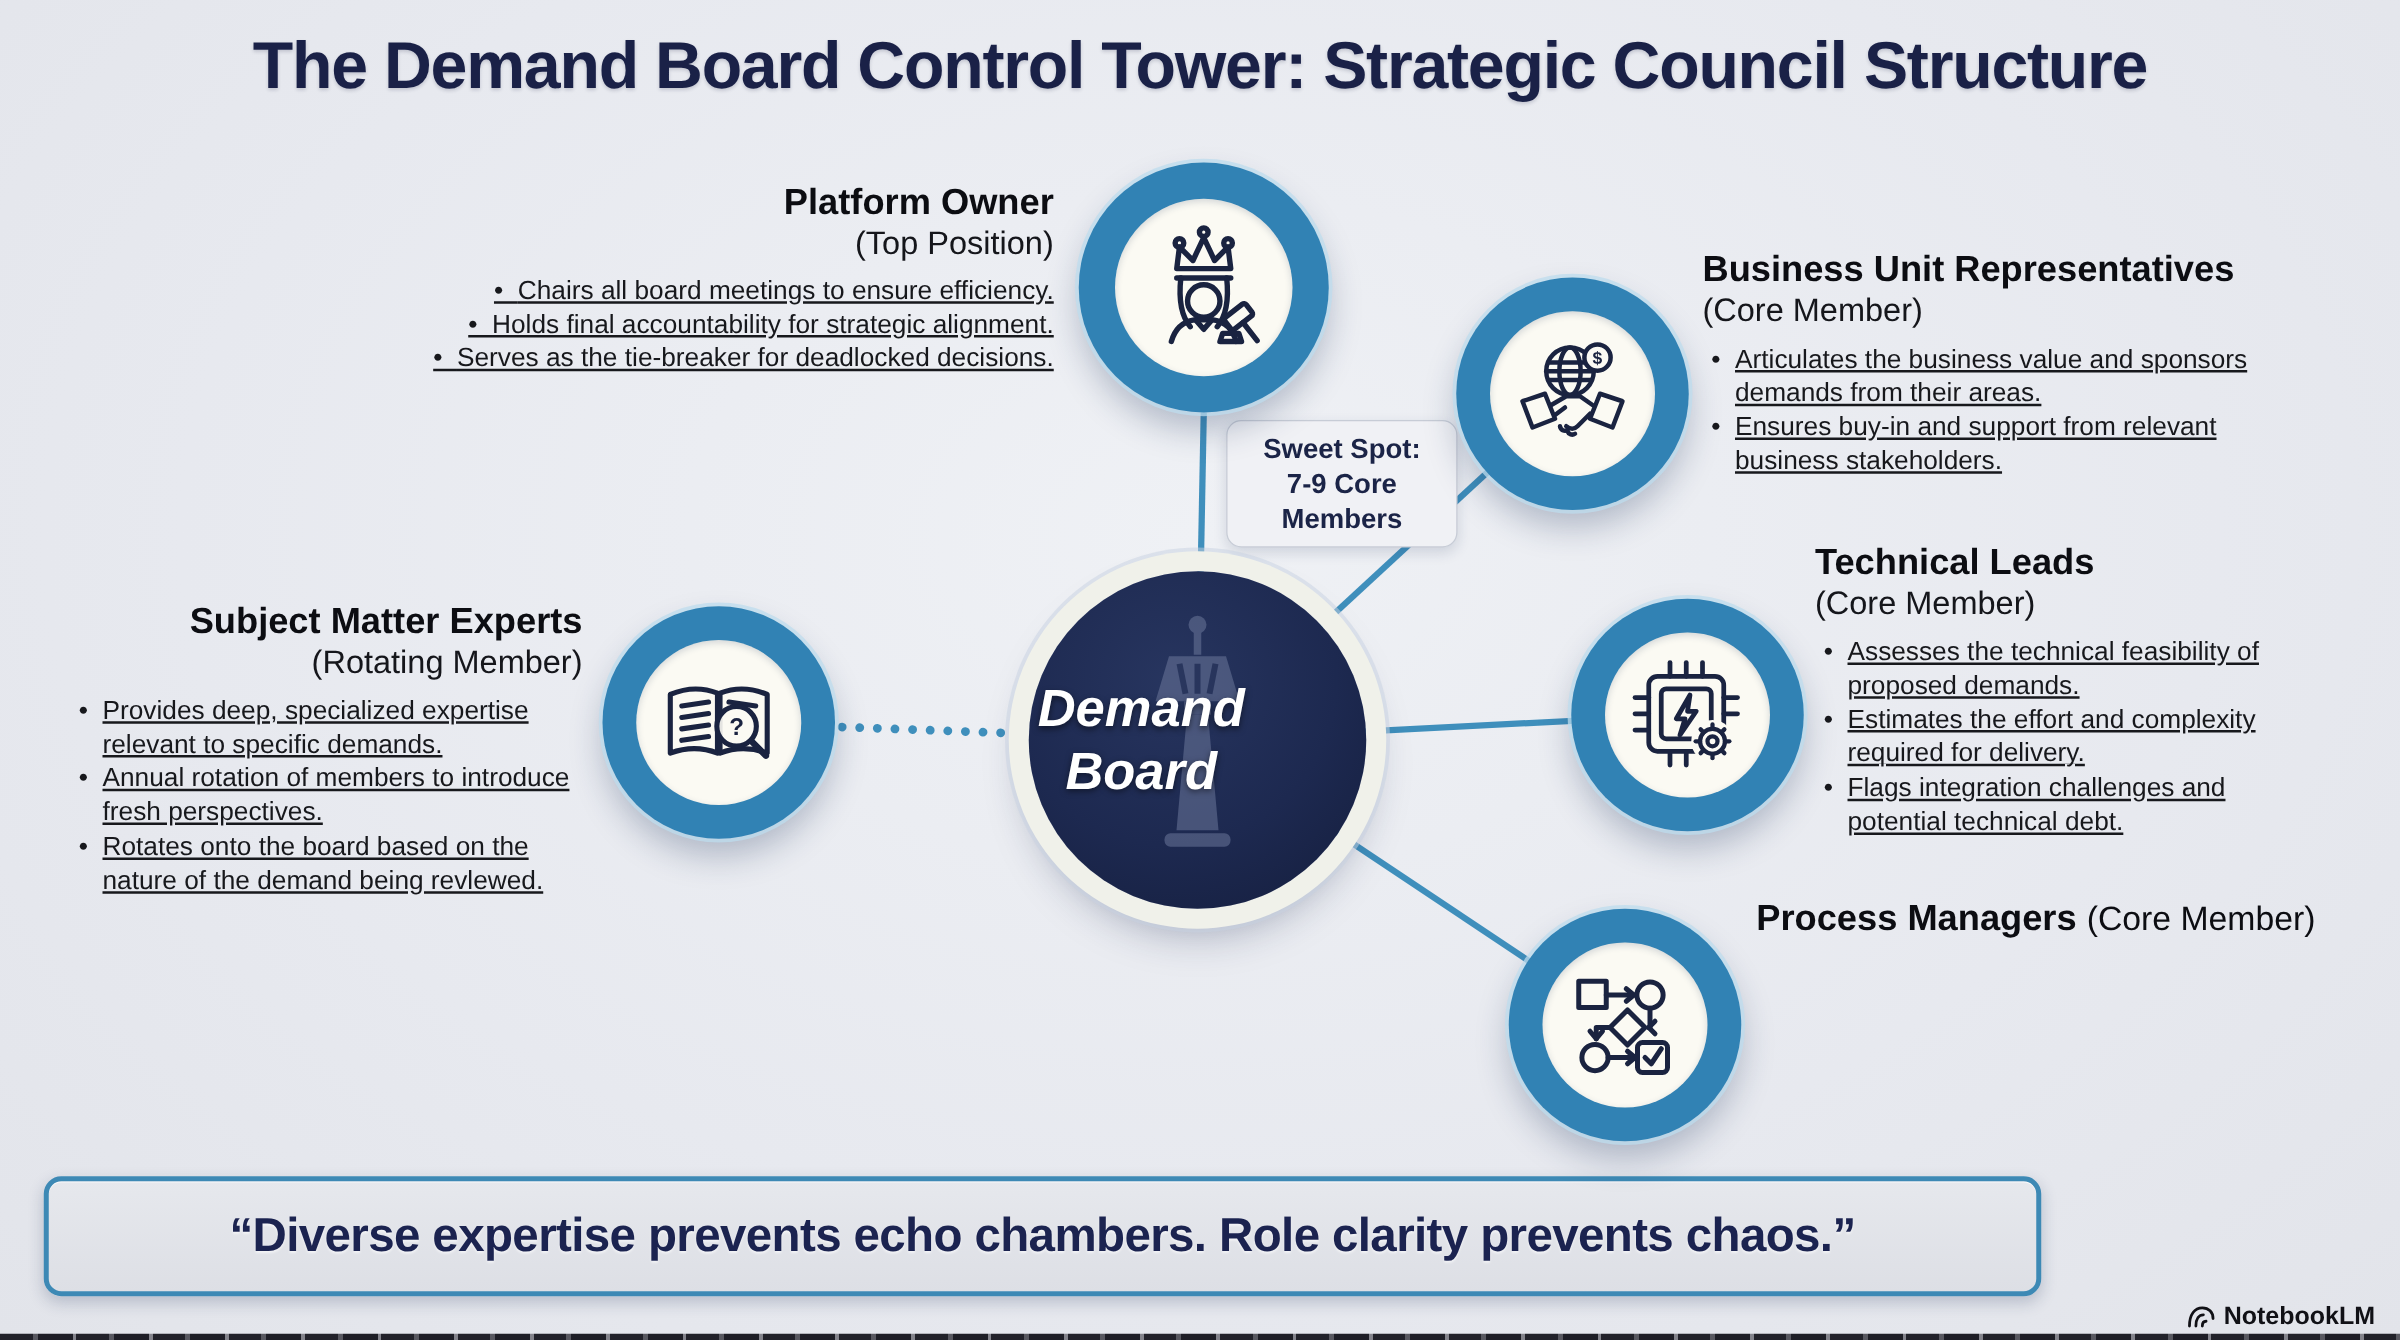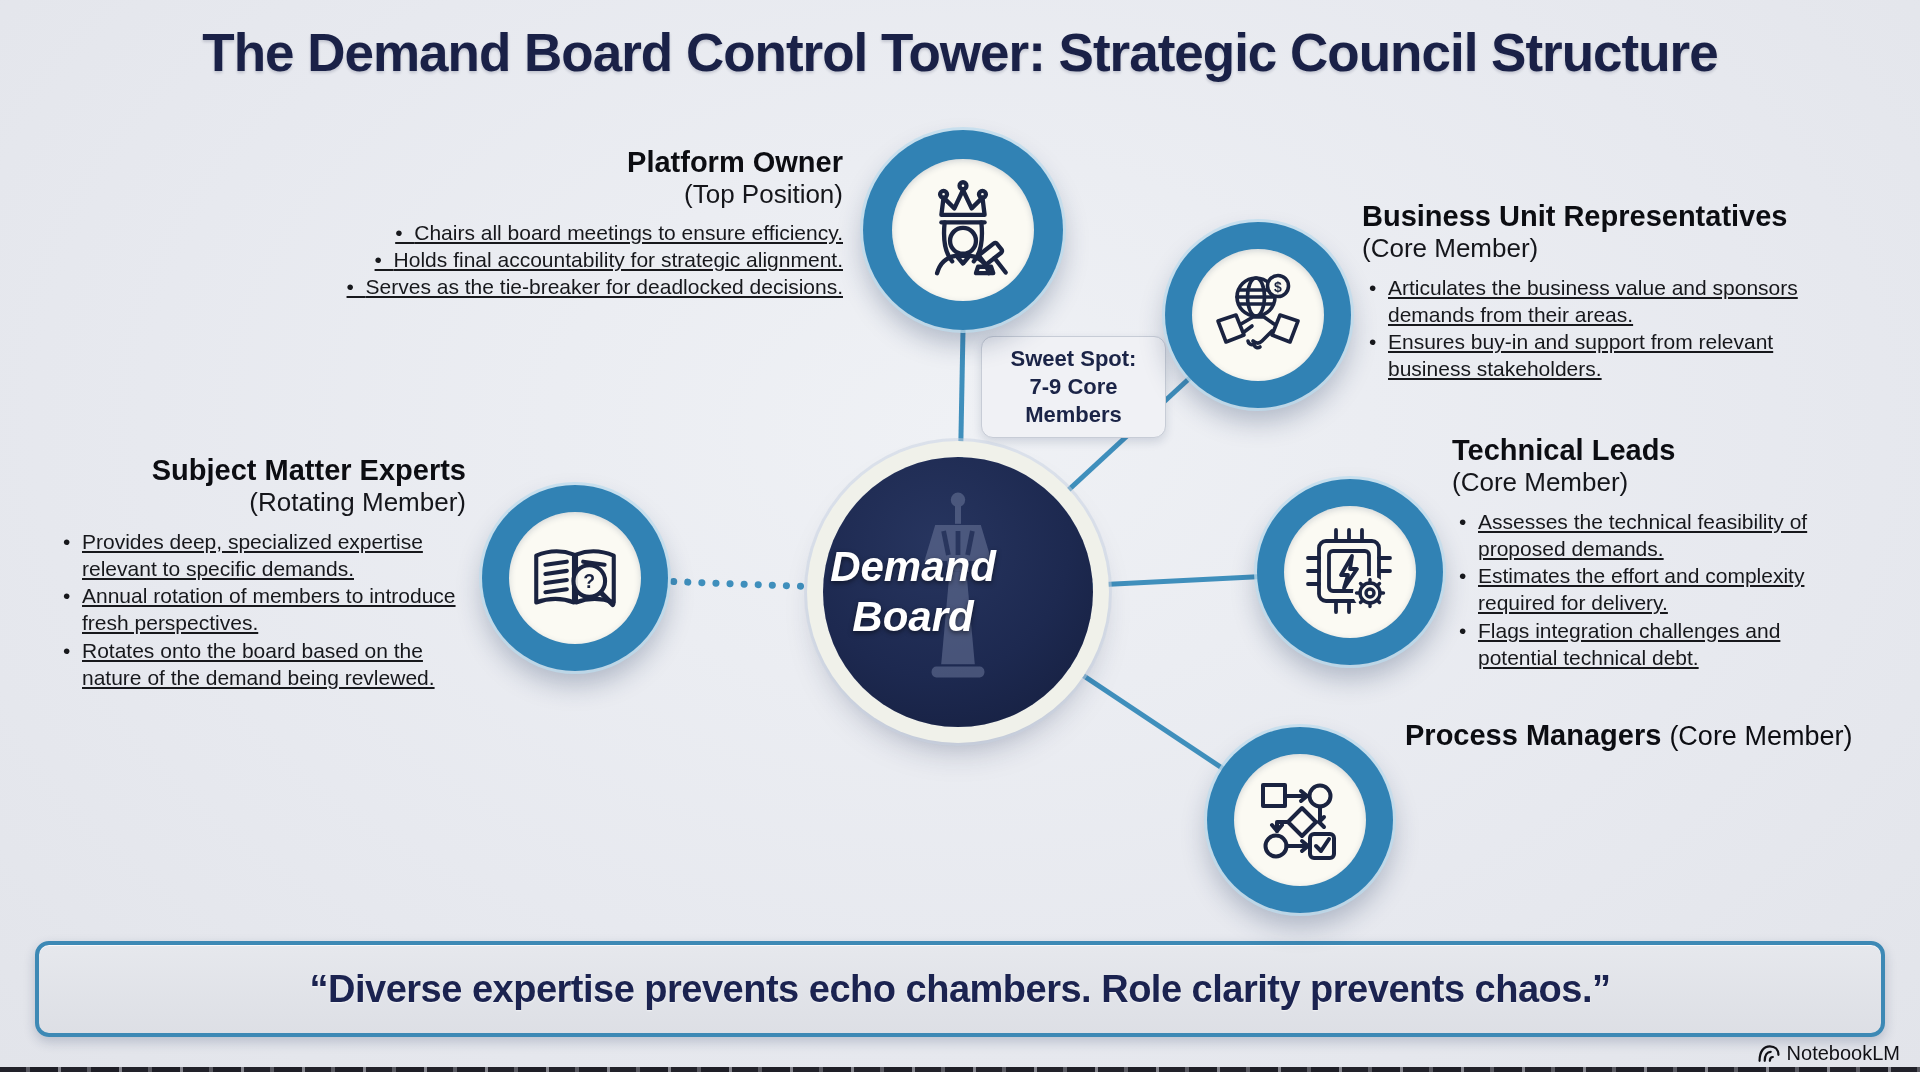--- a/index.html
+++ b/index.html
@@ -46,32 +46,32 @@
   .block ul li::before{content:"•";position:absolute;left:7px;top:0;}
   
   .block-platform{top:146px;right:1077px;text-align:right;width:640px;}
   .block-platform ul{margin-top:8px;}
   .block-platform ul li{padding-left:0;white-space:nowrap;}
   .block-platform ul li::before{content:"•\00a0\00a0";position:static;}
   .block-bur{left:1362px;top:200px;width:440px;}
   .block-tech{left:1452px;top:434px;width:400px;}
   .block-process{left:1405px;top:719px;width:455px;}
   .block-process h2 .inline-sub{font-weight:500;font-size:27px;}
-  .block-sme{left:56px;top:454px;width:410px;}
+  .block-sme{left:56px;top:481px;width:410px;}
   .block-sme h2,.block-sme .subtitle{text-align:right;}
   
-  .quote-bar{position:absolute;left:35px;top:941px;width:1850px;height:96px;z-index:2;
+  .quote-bar{position:absolute;left:35px;top:941px;width:1598px;height:96px;z-index:2;
     background:linear-gradient(#e6e8ed,#dddfe5);border:4px solid var(--quote-border);
     border-radius:14px;display:flex;align-items:center;justify-content:center;
     box-shadow:0 5px 12px rgba(30,50,90,.22), inset 0 1px 0 rgba(255,255,255,.7);}
   .quote-text{font-size:38px;font-weight:800;color:#1b2350;letter-spacing:-.5px;
     text-shadow:0 1px 2px rgba(255,255,255,.6);}
   
   .watermark{position:absolute;right:20px;top:1042px;z-index:5;display:flex;align-items:center;gap:6px;}
-  .watermark .wm-label{font-size:20px;font-weight:400;color:#111116;}
+  .watermark .wm-label{font-size:20px;font-weight:700;color:#111116;}
   
   .bottom-strip{position:absolute;left:0;bottom:0;width:100%;height:5px;z-index:6;
     background:repeating-linear-gradient(90deg,#22222a 0 26px,#585860 26px 30px,#1e1e26 30px 58px,#83838b 58px 61px);}
   .icon-stroke{stroke:#1a2340;fill:none;stroke-linecap:round;stroke-linejoin:round;}
 </style>
 </head>
 <body>
 
 <div class="canvas">
 

